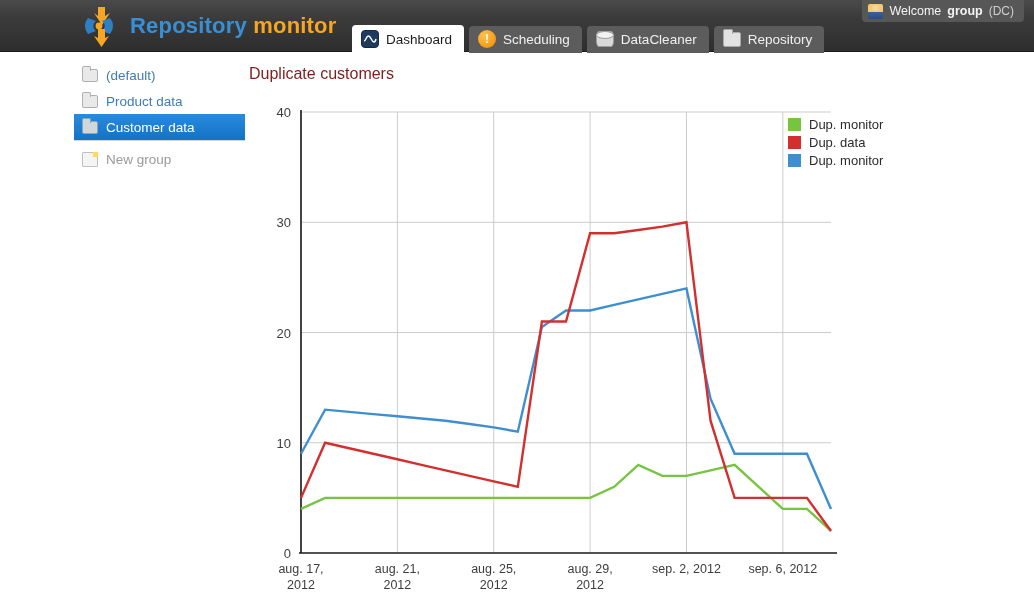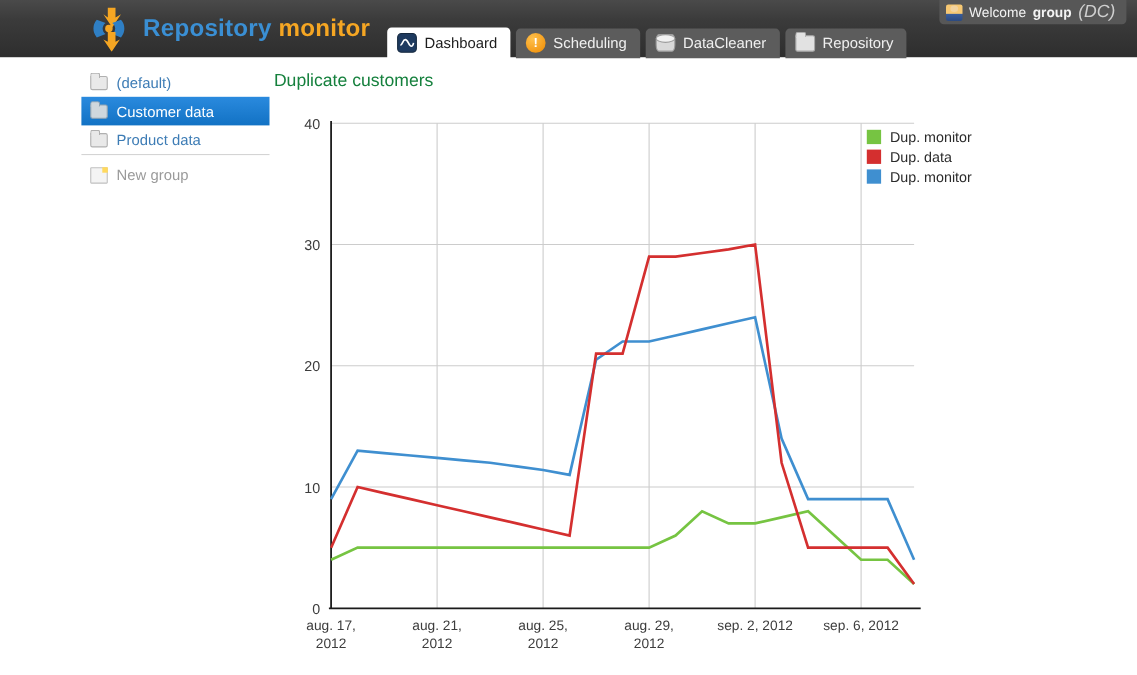--- a/index.html
+++ b/index.html
@@ -99,21 +99,21 @@
   #welcome .avatar {
     width: 15px; height: 15px; border-radius: 2px;
     background: linear-gradient(to bottom,#f7c873 0%,#f7c873 55%,#3b5f9e 56%,#2c4a80 100%);
     position: relative; flex: 0 0 15px;
   }
   #welcome .avatar:after {
     content:""; position:absolute; left:4px; top:1px; width:7px; height:6px;
     border-radius:50%; background:#f2d3a0;
   }
   .w-admin { font-weight: bold; }
-  .w-dc { font-size: 16px; color: #cfcfcf; font-style: italic; }
+  .w-dc { font-size: 12px; color: #cfcfcf; }
 
   
   #sidebar {
     position: absolute; left: 74px; top: 62px;
     width: 171px;
   }
   .side-item {
     display: flex; align-items: center; gap: 8px;
     height: 26px; padding-left: 8px;
     color: #3d7cb5; font-size: 13.5px; cursor: pointer;
@@ -146,21 +146,21 @@
     width: 5px; height: 5px; background: #ffd95e; border: none; border-radius: 0;
   }
   #sidebar-divider {
     position: absolute; left: 74px; top: 140px; width: 171px; height: 1px;
     background: #d4d4d4;
   }
 
   
   #panel-title {
     position: absolute; left: 249px; top: 65px;
-    font-size: 16px; color: #15803d;
+    font-size: 16px; color: #7f1d1d;
   }
   #chart-area {
     position: absolute; left: 249px; top: 100px;
     width: 780px; height: 500px;
   }
   #plot-svg { position: absolute; left: 0; top: 0; }
 
   .ylab { font-size: 13px; fill: #3d3d3d; font-family: "Liberation Sans", sans-serif; }
   .xlab { font-size: 12.5px; fill: #3d3d3d; font-family: "Liberation Sans", sans-serif; }
 
@@ -236,28 +236,28 @@
 
 </div>
 
 <div id="sidebar">
 
   <div class="side-item">
     <span class="sf"></span>
     <span>(default)</span>
   </div>
 
+  <div class="side-item">
+    <span class="sf"></span>
+    <span>Product data</span>
+  </div>
+
   <div class="side-item selected">
     <span class="sf open"></span>
     <span>Customer data</span>
-  </div>
-
-  <div class="side-item">
-    <span class="sf"></span>
-    <span>Product data</span>
   </div>
 
   <div class="side-item newgroup">
     <span class="sf page"></span>
     <span>New group</span>
   </div>
 
 </div>
 <div id="sidebar-divider"></div>
 

